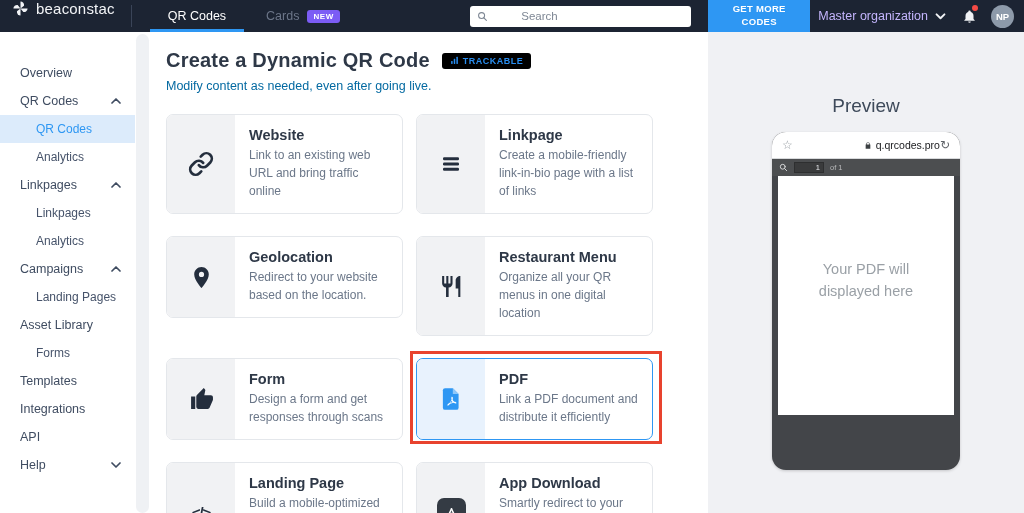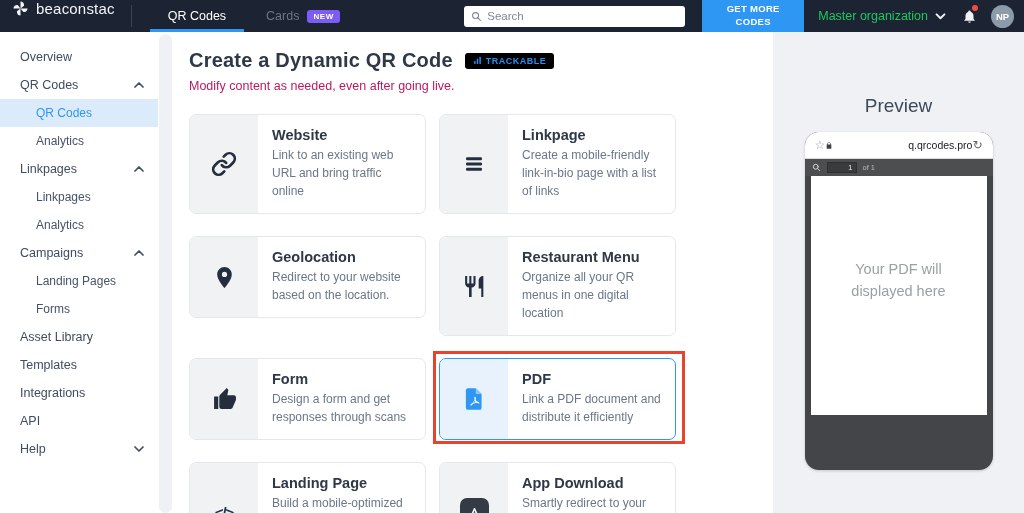--- a/index.html
+++ b/index.html
@@ -16,80 +16,80 @@
          color:#6c7689; cursor:pointer; position:relative; }
   .tab.active { color:#fff; }
   .tab.active::after { content:""; position:absolute; left:2px; right:2px; bottom:0;
          height:3px; background:#2e97f3; }
   .new-badge { background:#7b5cf5; color:#fff; font-size:8px; font-weight:700;
          letter-spacing:.6px; padding:2px 6px; border-radius:3px; }
   .search-wrap { margin-left:auto; display:flex; align-items:center; }
   .search-box { width:221px; height:21px; background:#fff; border:none; border-radius:3px;
          display:flex; align-items:center; padding:0 7px; gap:5px; }
   .search-box input { border:none; outline:none; flex:1; font-size:11.5px; color:#333;
-         font-family:inherit; background:transparent; }
+         font-family:inherit; background:transparent;margin-left:28px; }
   .search-box input::placeholder { color:#7e8794; }
   .get-more-btn { width:102px; margin-left:17px; background:#2e97f3; border:none; color:#fff;
          font-size:9.5px; font-weight:700; line-height:1.35; letter-spacing:.3px;
          cursor:pointer; font-family:inherit; }
-  .org { display:flex; align-items:center; gap:7px; color:#22c55e; font-size:12.5px;
-         font-weight:500; margin-left:14px; cursor:pointer; }
+  .org { display:flex; align-items:center; gap:7px; color:#c4b5fd; font-size:12.5px;
+         font-weight:500; margin-left:8px; cursor:pointer; }
   .bell { position:relative; margin-left:16px; display:flex; align-items:center; cursor:pointer; }
   .bell-dot { position:absolute; top:5px; right:-1px; width:6px; height:6px;
          border-radius:50%; background:#f54a45; }
   .avatar { width:23px; height:23px; border-radius:50%; background:#8d9aaa; color:#fff;
          font-size:9.5px; font-weight:700; display:flex; align-items:center;
          justify-content:center; margin:0 10px 0 14px; align-self:center; cursor:pointer; }
 
   
   .content { display:flex; height:481px; }
 
   
-  .sidebar { width:158px; background:#fff; padding-top:11px; flex:none; }
+  .sidebar { width:135px; background:#fff; padding-top:27px; flex:none; }
   .side-item { height:28px; display:flex; align-items:center; font-size:12.5px;
          color:#3f4c61; padding-left:20px; padding-right:14px; cursor:pointer;
          justify-content:space-between; }
   .side-item.sub { padding-left:36px; font-size:12px; color:#46536a; }
   .side-item.active { background:#dcebfb; color:#2e97f3; }
   .scroll-strip { width:13px; background:#eff1f4; border-radius:7px; margin:2px 1px 0 1px; flex:none; }
 
   
   .main { flex:1; background:#fff; padding:17px 0 0 16px; min-width:0; }
   .title-row { display:flex; align-items:center; gap:12px; }
   .page-title { font-size:20px; font-weight:600; color:#2e3847; letter-spacing:.2px; }
   .trackable-badge { background:#000000; color:#2a8ef0; font-size:9px; font-weight:700;
          letter-spacing:.5px; padding:3px 8px; border-radius:3px; display:flex;
          align-items:center; gap:4px; }
-  .subtitle { margin-top:7px; font-size:12.5px; color:#be185d; }
+  .subtitle { margin-top:7px; font-size:12.5px; color:#0369a1; }
   .cards { margin-top:21px; display:grid; grid-template-columns:237px 237px;
          column-gap:13px; row-gap:22px; align-items:start; }
   .card { display:flex; background:#fff; border:1px solid #e4e7eb; border-radius:7px;
          overflow:visible; cursor:pointer; position:relative; }
   .card-icon-zone { width:68px; border-radius:6px 0 0 6px; background:#f1f2f4; flex:none;
          display:flex; align-items:center; justify-content:center; align-self:stretch; }
   .card.selected { border:1.5px solid #2e97f3; }
   .card.selected .card-icon-zone { background:#e8f2fd; }
   .card-body { padding:12px 12px 13px 14px; }
   .card-title { font-size:14.5px; font-weight:700; color:#2e3847; margin-bottom:3px; }
   .card-desc { font-size:12px; line-height:1.5; color:#6b7789; }
   .red-box { position:absolute; top:-8px; left:-7px; right:-10px; bottom:-5px;
          border:3px solid #e8432e; pointer-events:none; }
   .code-glyph { font-size:15px; font-weight:700; color:#242e3d; letter-spacing:-1px; }
   .appstore-tile { width:29px; height:29px; background:#343b44; border-radius:7px;
          display:flex; align-items:center; justify-content:center; }
 
   
-  .preview { width:251px; background:#f0f1f4; flex:none; display:flex;
+  .preview { width:316px; background:#f0f1f4; flex:none; display:flex;
          flex-direction:column; align-items:center; }
   .preview-title { margin-top:63px; font-size:19px; font-weight:500; color:#3e4a5a; }
   .phone { width:188px; height:338px; margin-top:15px; background:#434549;
          border-radius:14px; overflow:hidden; box-shadow:0 1px 3px rgba(0,0,0,.18); }
   .phone-browser-bar { height:27px; background:#fff; border-bottom:1px solid #d8dadc;
          display:flex; align-items:center; padding:0 10px; }
-  .phone-url { flex:1; display:flex; align-items:center; justify-content:space-between; gap:4px;
+  .phone-url { flex:1; display:flex; align-items:center; justify-content:flex-end; gap:4px;
          font-size:10.5px; font-weight:500; color:#202124; }
   .star-glyph { color:#9aa0a6; font-size:12px; }
   .refresh-glyph { color:#5f6368; font-size:12px; }
   .phone-toolbar { height:17px; background:#4c4e50; display:flex; align-items:center;
          padding:0 7px; gap:6px; }
   .page-num-box { width:30px; height:11px; background:#3a3b3c; border:1px solid #2e2f30;
          color:#e8eaed; font-size:7.5px; display:flex; align-items:center;
          justify-content:flex-end; padding-right:3px; }
   .of-label { color:#b9babb; font-size:7.5px; }
   .phone-page { margin:0 6px; height:239px; background:#fff; display:flex;
@@ -212,27 +212,27 @@
               <path d="M1 5l4-4 4 4" fill="none" stroke="#3f4c61" stroke-width="1.7" stroke-linecap="round" stroke-linejoin="round"></path>
             </svg>
           </span>
   </div>
 
   <div class="side-item sub">
     <span class="side-label">Landing Pages</span>
 
   </div>
 
+  <div class="side-item">
+    <span class="side-label">Asset Library</span>
+
+  </div>
+
   <div class="side-item sub">
     <span class="side-label">Forms</span>
-
-  </div>
-
-  <div class="side-item">
-    <span class="side-label">Asset Library</span>
 
   </div>
 
   <div class="side-item">
     <span class="side-label">Templates</span>
 
   </div>
 
   <div class="side-item">
     <span class="side-label">Integrations</span>

